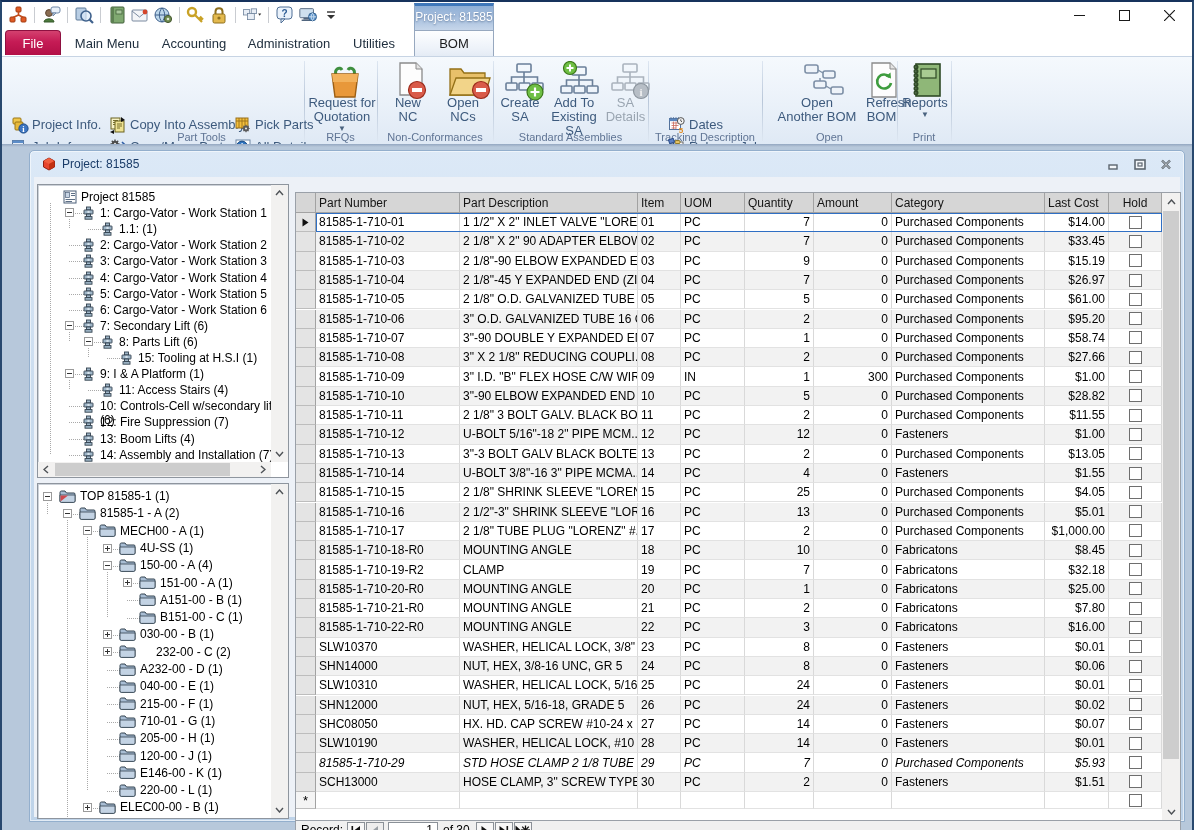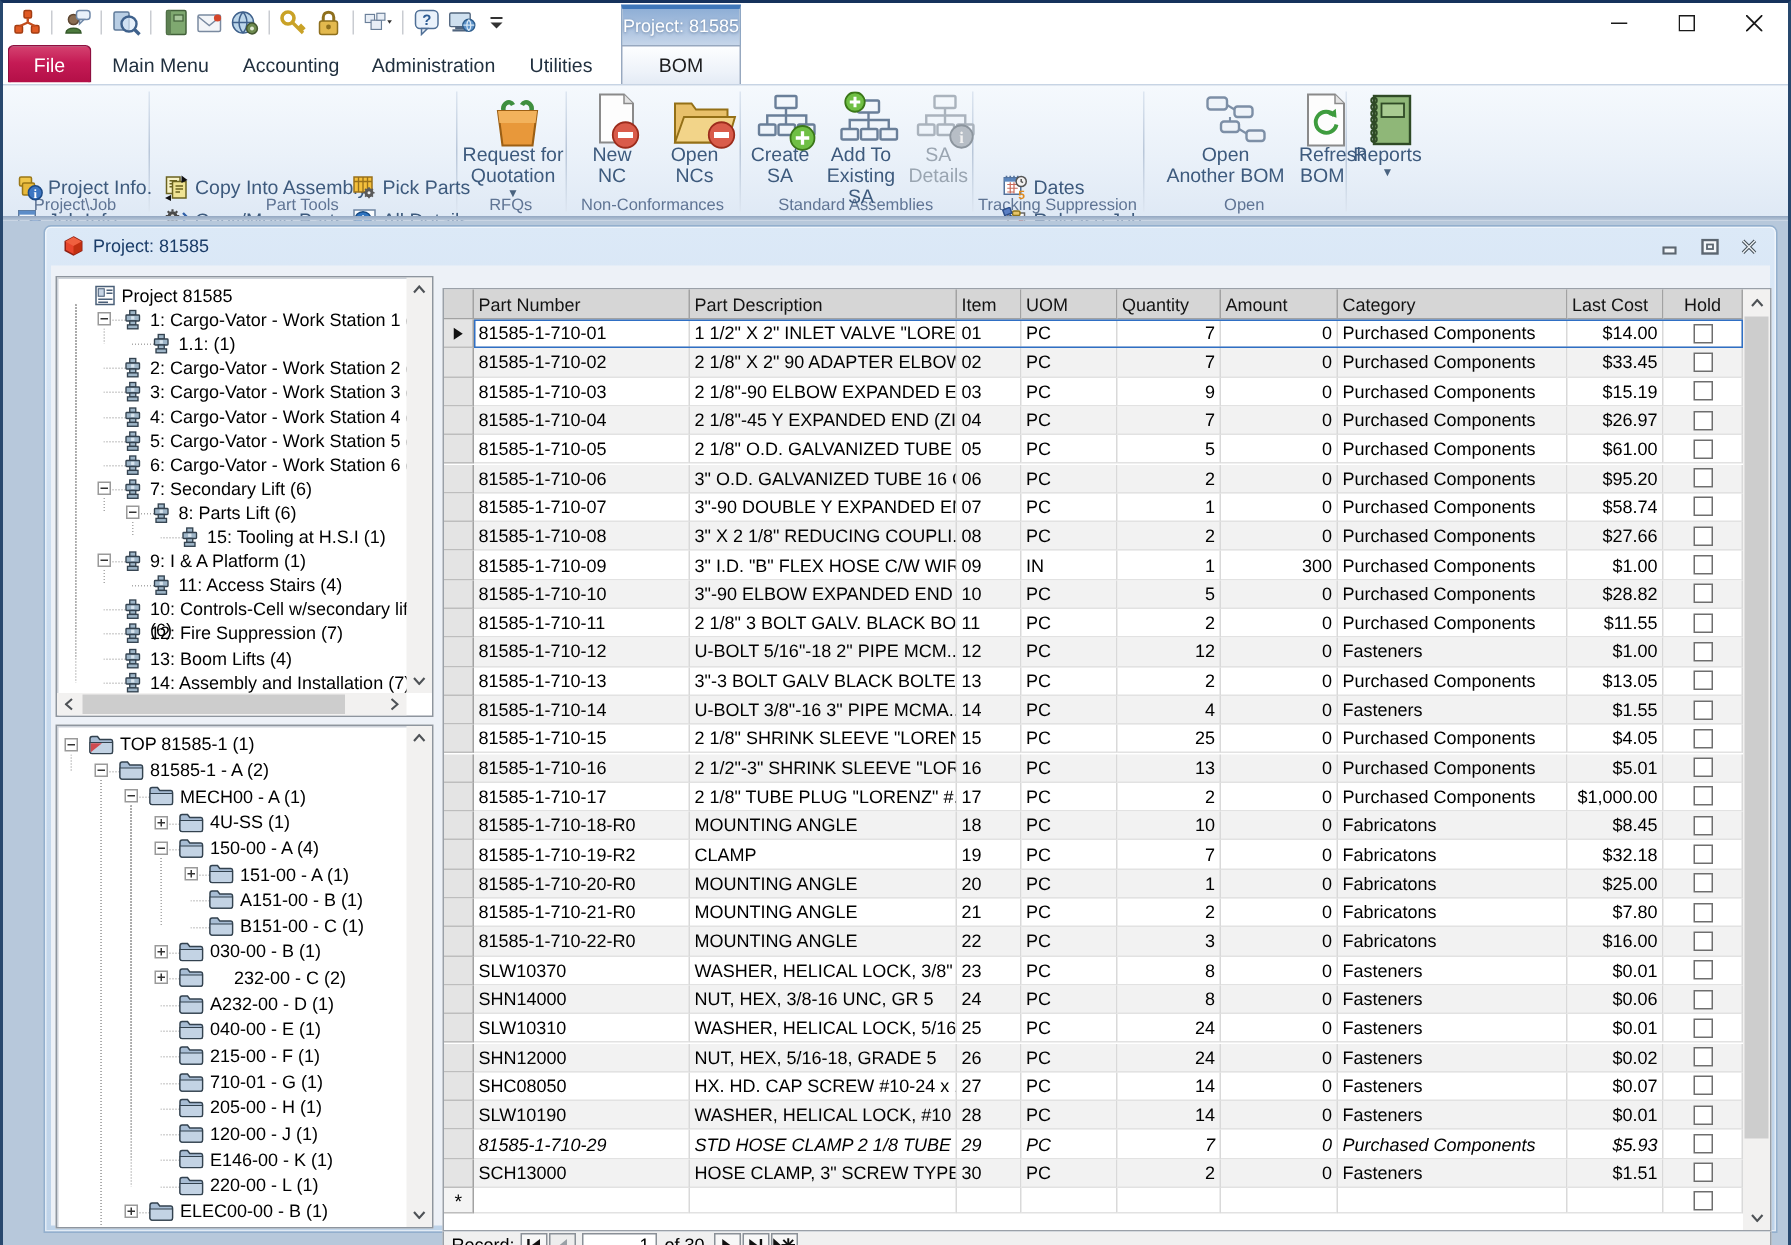--- a/index.html
+++ b/index.html
@@ -244,24 +244,20 @@
     <div class="tab tab-bom">BOM</div>
     <div class="ribbon-collapse">
       <svg width="14" height="12">
           <path d="M3 8 L7 4 L11 8" fill="none" stroke="#666e78" stroke-width="1.6" stroke-linecap="round" stroke-linejoin="round"></path>
         </svg>
     </div>
   </div>
   <div class="ctx-tab">Project: 81585</div>
 
   <div class="ribbon" id="ribbon">
-      <div class="rgroup" style="left: 0px; width: 98px;">
-        <div class="glabel">Project\Job</div>
-        <div class="gsep"></div>
-      </div>
       <div class="sbtn" style="left: 9px; top: 57px;">
         <span class="sicon"><svg width="18" height="18" viewBox="0 0 18 18">
             <rect x="2" y="2" width="8" height="6" rx="1" fill="#f0c64a" stroke="#9a7716"></rect>
             <rect x="4" y="6" width="8" height="8" rx="1" fill="#e8b93a" stroke="#9a7716"></rect>
             <circle cx="12.5" cy="12.5" r="4.6" fill="#3d76c2" stroke="#1c4a87"></circle>
             <text x="12.5" y="15.8" font-size="8.5" font-weight="bold" fill="#fff" text-anchor="middle" font-family="Liberation Serif,serif">i</text>
           </svg></span>
         <span>Project Info.</span>
       </div>
       <div class="sbtn" style="left: 9px; top: 79px;">
@@ -417,21 +413,21 @@
               <rect x="28" y="22" width="11" height="7" rx="1"></rect>
               <path d="M20 11 V16 M7.5 22 V16 H33.5 V22 M20 16 V22"></path>
             </g>
             <circle cx="31" cy="30" r="7.5" fill="#b7bec6" stroke="#8c959e" stroke-width="1.2"></circle>
             <text x="31" y="34.5" font-size="11" font-weight="bold" fill="#f2f2f2" text-anchor="middle" font-family="Liberation Serif,serif">i</text>
           </svg></div>
         <div class="ltext">SA
 Details</div>
       </div>
       <div class="rgroup" style="left: 647px; width: 114px;">
-        <div class="glabel">Tracking Suppression</div>
+        <div class="glabel">Tracking Description</div>
         <div class="gsep"></div>
       </div>
       <div class="sbtn" style="left: 666px; top: 57px;">
         <span class="sicon"><svg width="18" height="18" viewBox="0 0 18 18">
             <rect x="1.5" y="2.5" width="11" height="11" fill="#fff" stroke="#53719a"></rect>
             <rect x="1.5" y="2.5" width="11" height="2.6" fill="#5b86bd"></rect>
             <path d="M3 2.8 V1.2 M5.5 2.8 V1.2 M8 2.8 V1.2 M10.5 2.8 V1.2" stroke="#53719a" stroke-width="1.1"></path>
             <path d="M3.5 7 H10.5 M3.5 9.5 H10.5 M3.5 12 H8 M5.5 5.5 V13 M8 5.5 V13" stroke="#c96a5a" stroke-width="0.8"></path>
             <circle cx="12.8" cy="5" r="3.4" fill="#f2f2f2" stroke="#555"></circle>
             <path d="M12.8 3.4 V5 L14 5.8" stroke="#555" fill="none"></path>
@@ -476,20 +472,24 @@
       </div>
       <div class="lbtn" style="left: 864px; width: 31px;">
         <div class="licon"><svg width="36" height="40" viewBox="0 0 36 40">
             <path d="M6 2 L24 2 L30 8 L30 36 L6 36 Z" fill="#fdfdfd" stroke="#8a8a8a" stroke-width="1.3"></path>
             <path d="M24 2 L24 8 L30 8" fill="#e4e4e4" stroke="#8a8a8a"></path>
             <path d="M23.5 16 A7 7 0 1 0 25 22" fill="none" stroke="#3e9c3e" stroke-width="2.6"></path>
             <path d="M24.5 11.5 L25 17.5 L19.5 15.5 Z" fill="#3e9c3e"></path>
           </svg></div>
         <div class="ltext">Refresh
 BOM</div>
+      </div>
+      <div class="rgroup" style="left: 896px; width: 54px;">
+        <div class="glabel">Print</div>
+        <div class="gsep"></div>
       </div>
       <div class="lbtn" style="left: 898px; width: 50px;">
         <div class="licon"><svg width="34" height="40" viewBox="0 0 34 40">
             <rect x="7" y="3" width="24" height="32" fill="#8fb778" stroke="#2f4a26" stroke-width="1.6"></rect>
             <rect x="12" y="8" width="15" height="9" fill="#a9cb92" stroke="#2f4a26" stroke-width="1.2"></rect>
             <g stroke="#2f4a26" stroke-width="1.4" fill="none">
               <circle cx="7" cy="6" r="1.8"></circle>
               <circle cx="7" cy="10.3" r="1.8"></circle>
               <circle cx="7" cy="14.6" r="1.8"></circle>
               <circle cx="7" cy="18.9" r="1.8"></circle>

